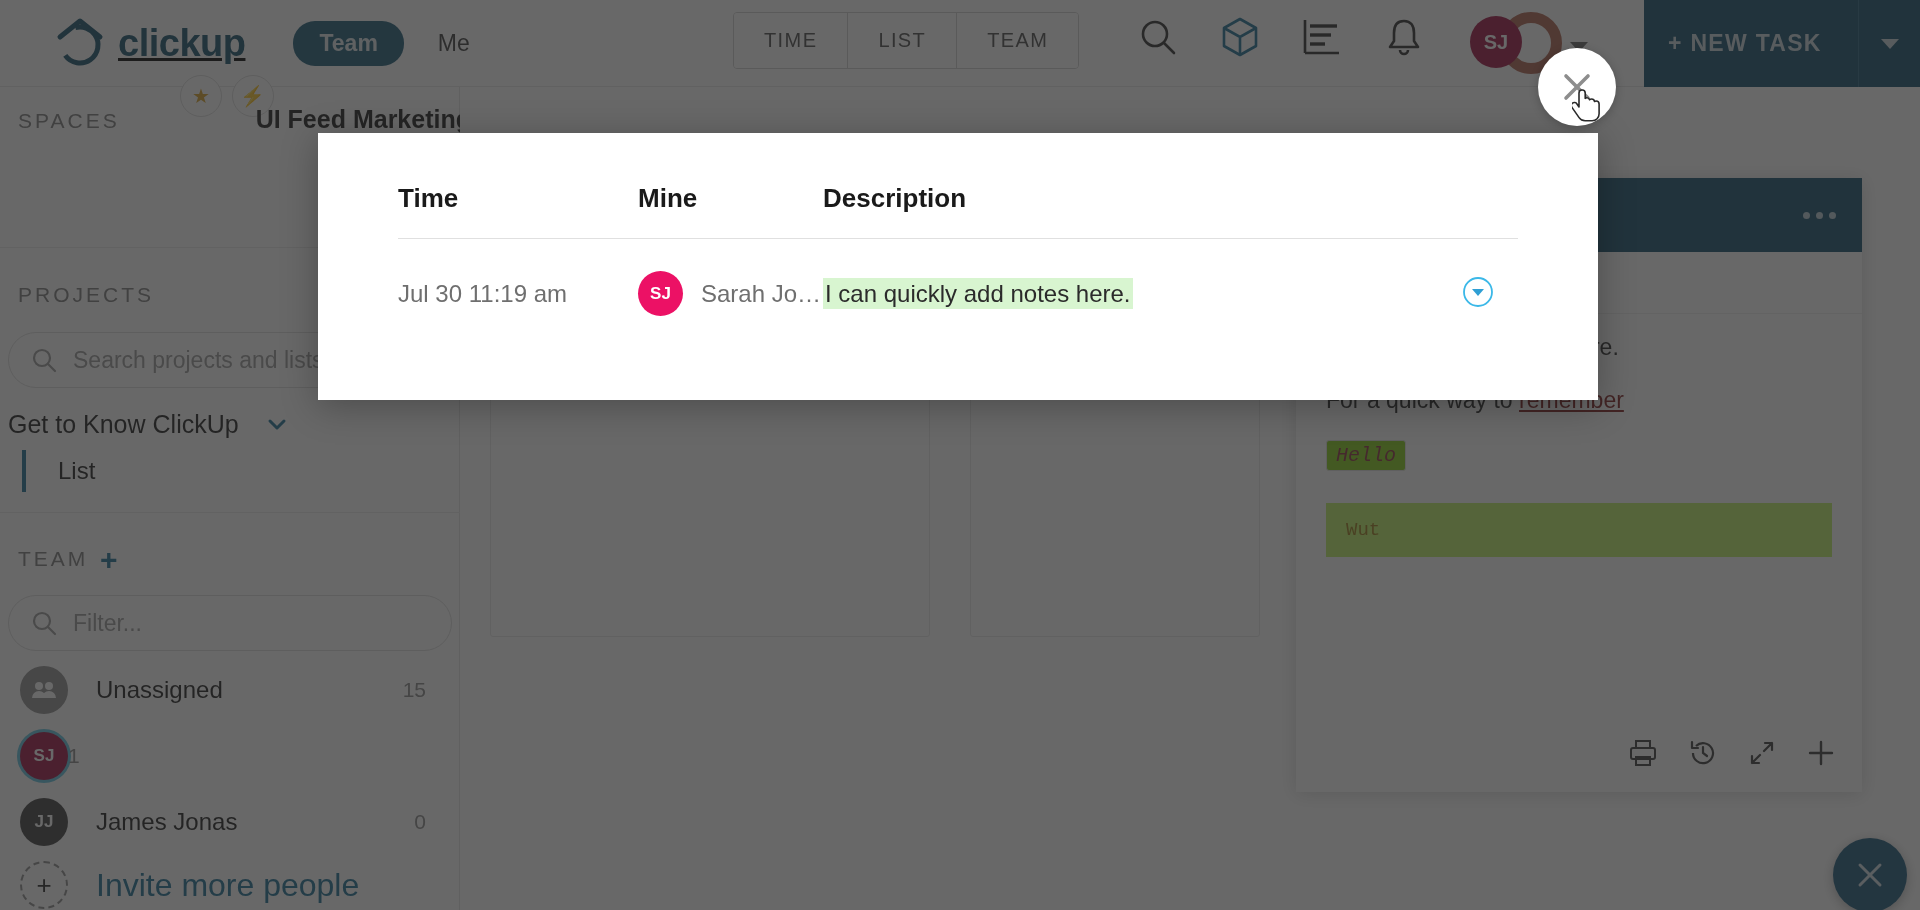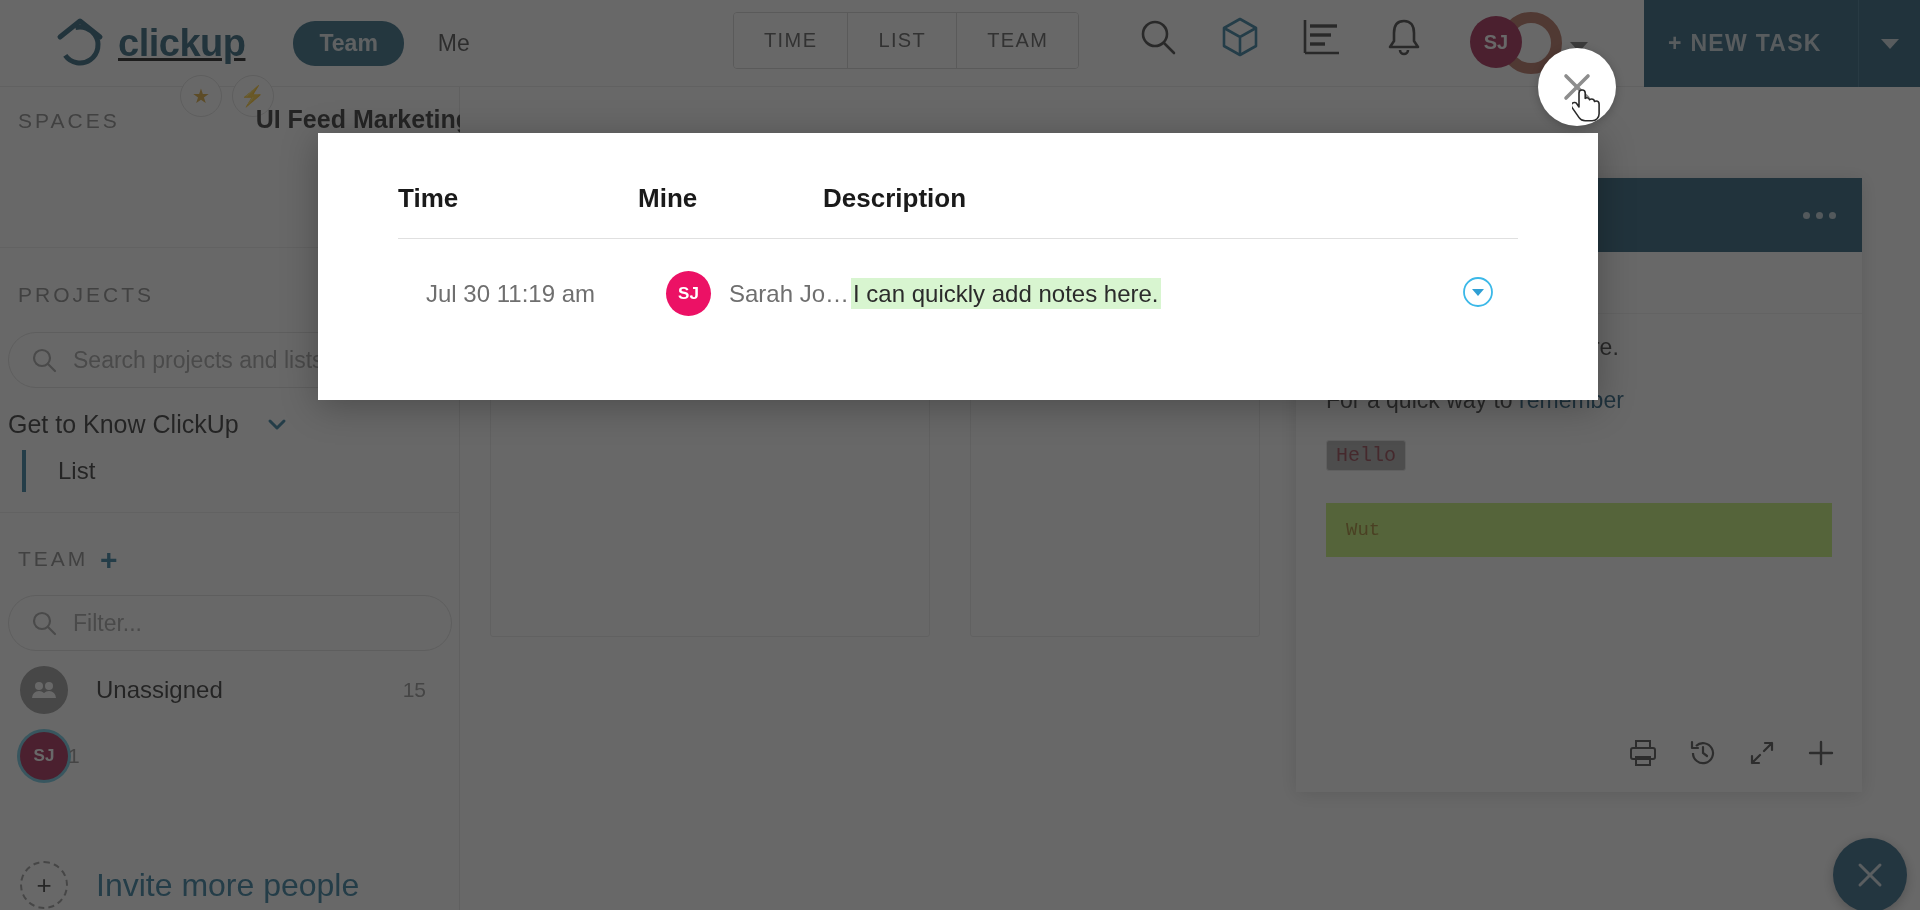--- a/index.html
+++ b/index.html
@@ -188,25 +188,25 @@
   .np-title { font-size:26px; flex:1; }
   .np-dots { display:flex; gap:6px; }
   .np-dots i { width:7px; height:7px; border-radius:50%; background:#b8ccd6; display:block; }
 
   .np-toolbar {
     height:62px; display:flex; align-items:center; gap:26px; padding:0 26px;
     border-bottom:1px solid #eee;
   }
   .np-body { padding:20px 30px; }
   .np-line { font-size:23px; color:#2b2b2b; margin-bottom:26px; }
-  .np-link { color:#0c4a6e; }
+  .np-link { color:#7f1d1d; text-decoration:underline; }
   .np-code-inline {
     display:inline-block; font-family:"Liberation Mono", monospace; font-size:20px;
-    color:#8a2d3b; background:#a3a3a3; border:1px solid #e2e2e2;
-    padding:3px 9px; border-radius:3px;
+    color:#8a2d3b; background:#84cc16; border:1px solid #e2e2e2;
+    padding:3px 9px; border-radius:3px;font-style:italic;
   }
   .np-code-block {
     margin-top:32px; background:#bef264; padding:16px 20px;
     font-family:"Liberation Mono", monospace; font-size:19px; color:#9a7a18;
   }
   .np-foot {
     position:absolute; right:26px; bottom:20px; display:flex; gap:30px; align-items:center;
   }
 
   
@@ -234,21 +234,21 @@
   .cursor-hand { position:absolute; left:1572px; top:88px; width:32px; height:40px; }
 
   .mtable { padding:50px 80px 0 80px; }
   .mhead { display:flex; padding-bottom:24px; }
   .mh { font-size:26px; font-weight:700; color:#1a1a1a; }
   .c-time { width:240px; }
   .c-user { width:185px; }
   .c-desc { flex:1; }
   .mdivider { height:1px; background:#e0e0e0; }
   .mrow { display:flex; align-items:center; padding-top:32px; }
-  .r-time { width:240px; font-size:24px; color:#6f6f6f;margin-left:28px; }
+  .r-time { width:240px; font-size:24px; color:#6f6f6f; }
   .r-user { width:185px; display:flex; align-items:center; }
   .r-av {
     width:45px; height:45px; border-radius:50%; background:#ec1165;
     color:#fff; font-size:17px; font-weight:600;
     display:flex; align-items:center; justify-content:center;
   }
   .r-uname { margin-left:18px; font-size:24px; color:#6f6f6f; white-space:nowrap; }
   .r-desc { flex:1; }
   .r-desc span {
     background:#d8f5d0; color:#2b2b2b; font-size:24px; padding:2px 2px;
@@ -391,20 +391,25 @@
         </div>
         <span class="m-name">Unassigned</span>
         <span class="m-count">15</span>
       </div>
 
       <div class="member" style="top:641px;">
         <div class="m-av" style="background:#9d1040;box-shadow:0 0 0 3px #5fc4e0;">SJ</div>
         <span class="m-count">1</span>
       </div>
 
+      <div class="member" style="top:707px;">
+        <div class="m-av" style="background:#3f3f3f;">JJ</div>
+        <span class="m-name">James Jonas</span>
+        <span class="m-count">0</span>
+      </div>
 
       <div class="invite">
         <div class="inv-circle">+</div>
         <span class="inv-text">Invite more people</span>
       </div>
     </div>
 
     <div class="board">
       <div class="bcol" style="left:30px;"></div>
       <div class="bcol bcol-2" style="left:510px;"></div>

